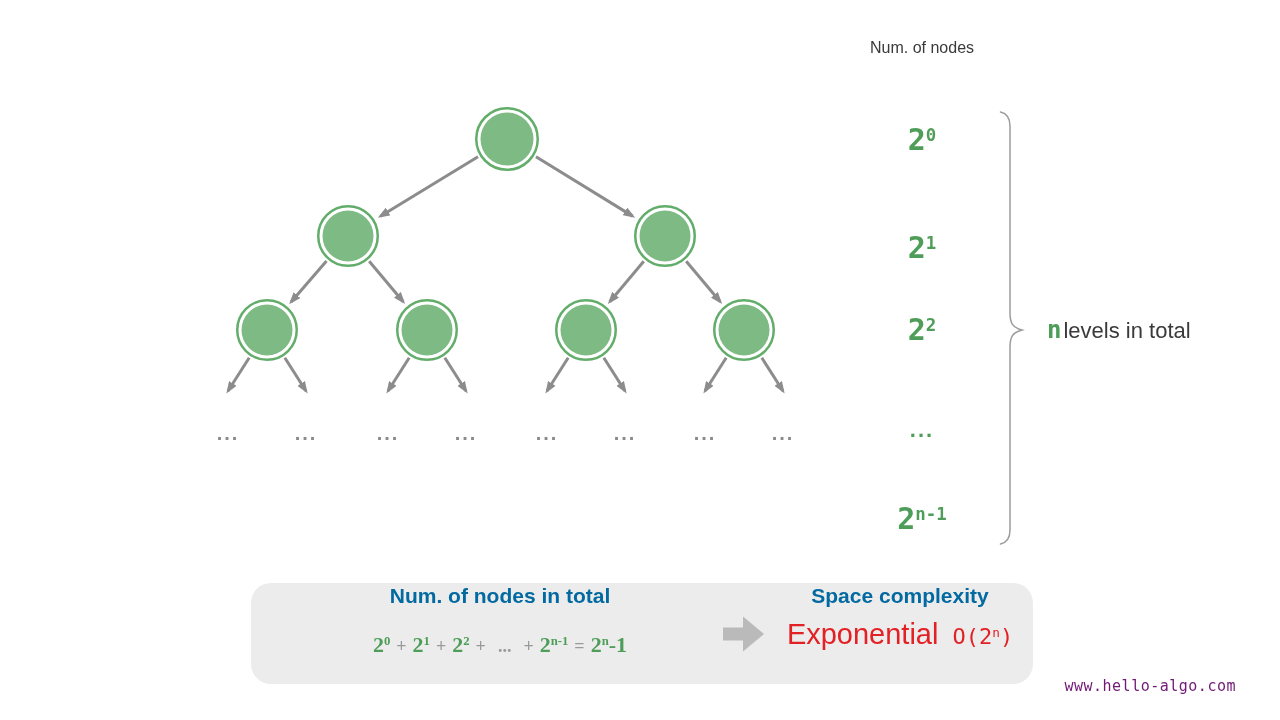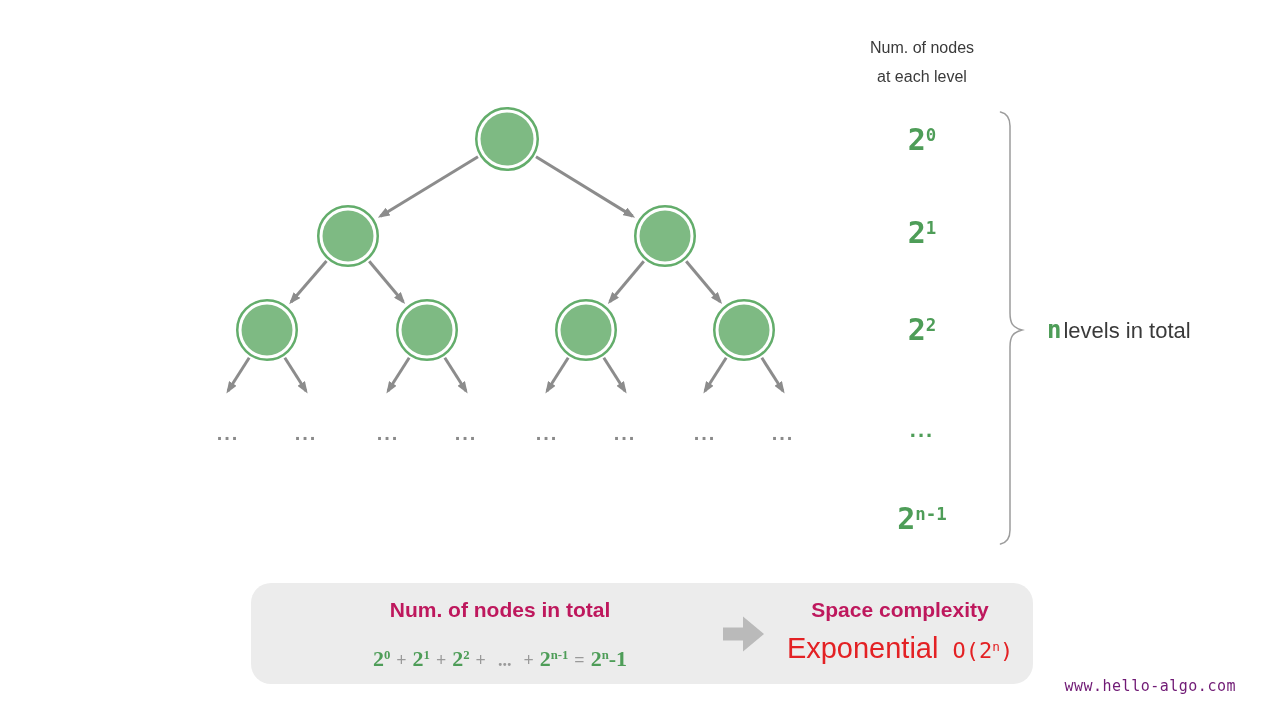--- a/index.html
+++ b/index.html
@@ -21,21 +21,21 @@
         font-weight:bold;font-size:20px;letter-spacing:2px;line-height:26px;}
   
   .n-note{left:1047px;top:316px;white-space:nowrap;}
   .n-note .n{font-family:"DejaVu Sans Mono",monospace;font-weight:bold;font-size:24px;
              color:#4e9d58;vertical-align:baseline;}
   .n-note .txt{font-size:22px;color:#3a3a3a;margin-left:2px;}
   
   .box{left:251px;top:583px;width:782px;height:101px;background:#ececec;border-radius:20px;}
   .box-left{position:absolute;left:0;top:0;width:498px;text-align:center;}
   .box-right{position:absolute;left:524px;top:0;width:250px;text-align:center;}
-  .box-title{padding-top:15px;font-weight:bold;font-size:21px;color:#be185d;}
+  .box-title{padding-top:1px;font-weight:bold;font-size:21px;color:#0369a1;}
   .formula{margin-top:24px;white-space:nowrap;font-family:Liberation Serif, serif;font-weight:bold;}
   .formula .term{color:#4e9d58;font-size:22px;}
   .formula .op{color:#9a9a9a;font-size:18px;margin:0 6px;}
   .cx{margin-top:10px;white-space:nowrap;color:#e32124;}
   .cx .word{font-weight:normal;font-size:29px;}
   .cx .mono{font-family:"DejaVu Sans Mono",monospace;font-weight:normal;font-size:22px;margin-left:14px;}
   .block-arrow{position:absolute;left:472px;top:33px;}
   
   .watermark{right:44px;top:677px;font-family:"DejaVu Sans Mono",monospace;
              font-size:15px;color:#701a75;letter-spacing:0.5px;}
@@ -108,25 +108,24 @@
   <div class="abs dots" style="left:276px;">...</div>
   <div class="abs dots" style="left:358px;">...</div>
   <div class="abs dots" style="left:436px;">...</div>
   <div class="abs dots" style="left:517px;">...</div>
   <div class="abs dots" style="left:595px;">...</div>
   <div class="abs dots" style="left:675px;">...</div>
   <div class="abs dots" style="left:753px;">...</div>
 
   <div class="abs col-header">
     <div>Num. of nodes</div>
-    <div>at each level</div>
   </div>
 
   <div class="abs lvl" style="top:124px;"><span>2</span><span class="sup">0</span></div>
-  <div class="abs lvl" style="top:217px;"><span>2</span><span class="sup">1</span></div>
+  <div class="abs lvl" style="top:232px;"><span>2</span><span class="sup">1</span></div>
   <div class="abs lvl" style="top:314px;"><span>2</span><span class="sup">2</span></div>
   <div class="abs lvl-dots">...</div>
   <div class="abs lvl" style="top:503px;"><span>2</span><span class="sup">n-1</span></div>
 
   <div class="abs n-note">
     <span class="n">n</span><span class="txt">levels in total</span>
   </div>
 
   <div class="abs box">
 

